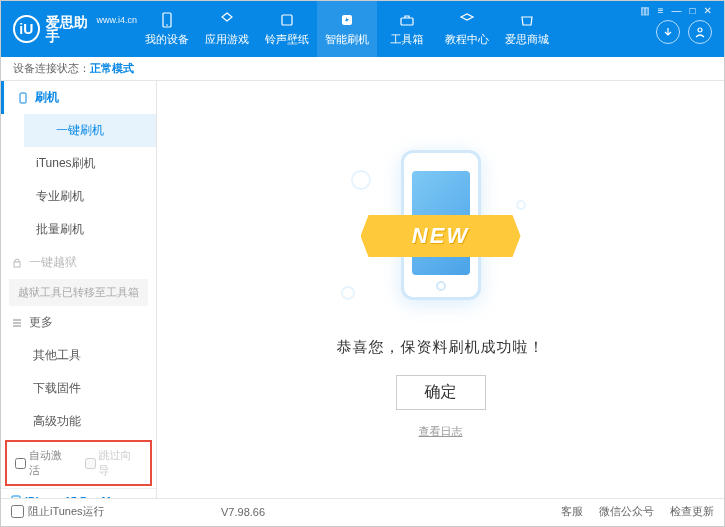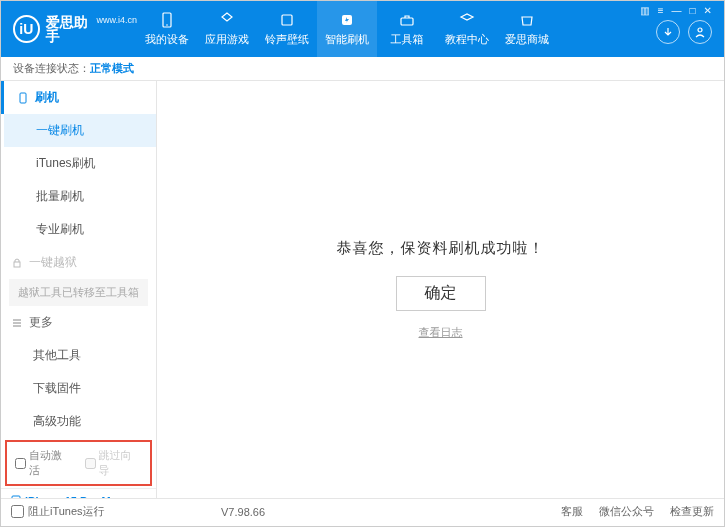--- a/index.html
+++ b/index.html
@@ -30,21 +30,21 @@
 
 
 .body-area { display: flex; height: calc(527px - 56px - 26px - 26px - 2px); }
 
 
 .sidebar { width: 156px; border-right: 1px solid #e5e5e5; display: flex; flex-direction: column; font-size: 12px; color: #333; overflow: hidden; }
 .side-section { border-left: 3px solid transparent; }
 .side-header { display: flex; align-items: center; padding: 8px 10px; color: #666; cursor: pointer; gap: 6px; }
 .side-header.active-sec { border-left: 3px solid #0787e6; color: #0787e6; font-weight: bold; margin-left: -3px; padding-left: 13px; }
 .side-item { padding: 8px 10px 8px 32px; cursor: pointer; color: #555; }
-.side-item.active { background: #e6f3fd; color: #0787e6; }
+.side-item.active { background: #e6f3fd; color: #0787e6; margin-left: 20px; }
 .side-item.disabled { color: #aaa; background: #f5f5f5; margin: 0 8px; padding: 6px 8px; text-align: center; font-size: 11px; }
 
 .sidebar-bottom { margin-top: auto; }
 .checkbox-row { border: 2px solid #e74c3c; margin: 2px 4px; padding: 6px 8px; display: flex; gap: 12px; font-size: 11px; color: #888; align-items: flex-start; }
 .checkbox-row label { display: flex; align-items: center; gap: 3px; cursor: pointer; }
 .checkbox-row input { width: 11px; height: 11px; }
 .checkbox-row .disabled-label { color: #ccc; }
 
 .device-info { padding: 6px 10px; font-size: 11px; border-top: 1px solid #eee; }
 .device-name { color: #0787e6; font-weight: bold; display: flex; align-items: center; gap: 4px; }
@@ -181,22 +181,22 @@
   <div class="sidebar">
     <div class="side-section">
       <div class="side-header active-sec">
         <svg width="12" height="12" viewBox="0 0 12 12">
             <rect x="3" y="1" width="6" height="10" rx="1" fill="none" stroke="#0787e6" stroke-width="1"></rect>
           </svg>
         <span>刷机</span>
       </div>
       <div class="side-item active">一键刷机</div>
       <div class="side-item">iTunes刷机</div>
+      <div class="side-item">专业刷机</div>
       <div class="side-item">批量刷机</div>
-      <div class="side-item">专业刷机</div>
     </div>
 
     <div class="side-header" style="color:#bbb;">
       <svg width="12" height="12" viewBox="0 0 12 12">
           <rect x="3" y="5" width="6" height="5" fill="none" stroke="#bbb"></rect>
           <path d="M4 5 V3 Q6 1 8 3 V5" fill="none" stroke="#bbb"></path>
         </svg>
       <span>一键越狱</span>
     </div>
     <div class="side-item disabled">越狱工具已转移至工具箱</div>
@@ -228,20 +228,30 @@
               <rect x="1" y="1" width="8" height="10" rx="1" fill="none" stroke="#0787e6"></rect>
             </svg>
           <span>iPhone 15 Pro Max</span>
         </div>
 
       </div>
     </div>
   </div>
 
   <div class="main">
+    <div class="phone-illustration">
+      <div class="bg-circle bgc1"></div>
+      <div class="bg-circle bgc2"></div>
+      <div class="bg-circle bgc3"></div>
+      <div class="phone-body">
+        <div class="phone-screen"></div>
+        <div class="phone-home"></div>
+      </div>
+      <div class="new-banner">NEW</div>
+    </div>
     <div class="success-text">恭喜您，保资料刷机成功啦！</div>
     <button class="ok-btn">确定</button>
     <a class="view-log">查看日志</a>
   </div>
 </div>
 
 <div class="footer">
   <label class="footer-left">
     <input type="checkbox" style="">
     <span>阻止iTunes运行</span>

